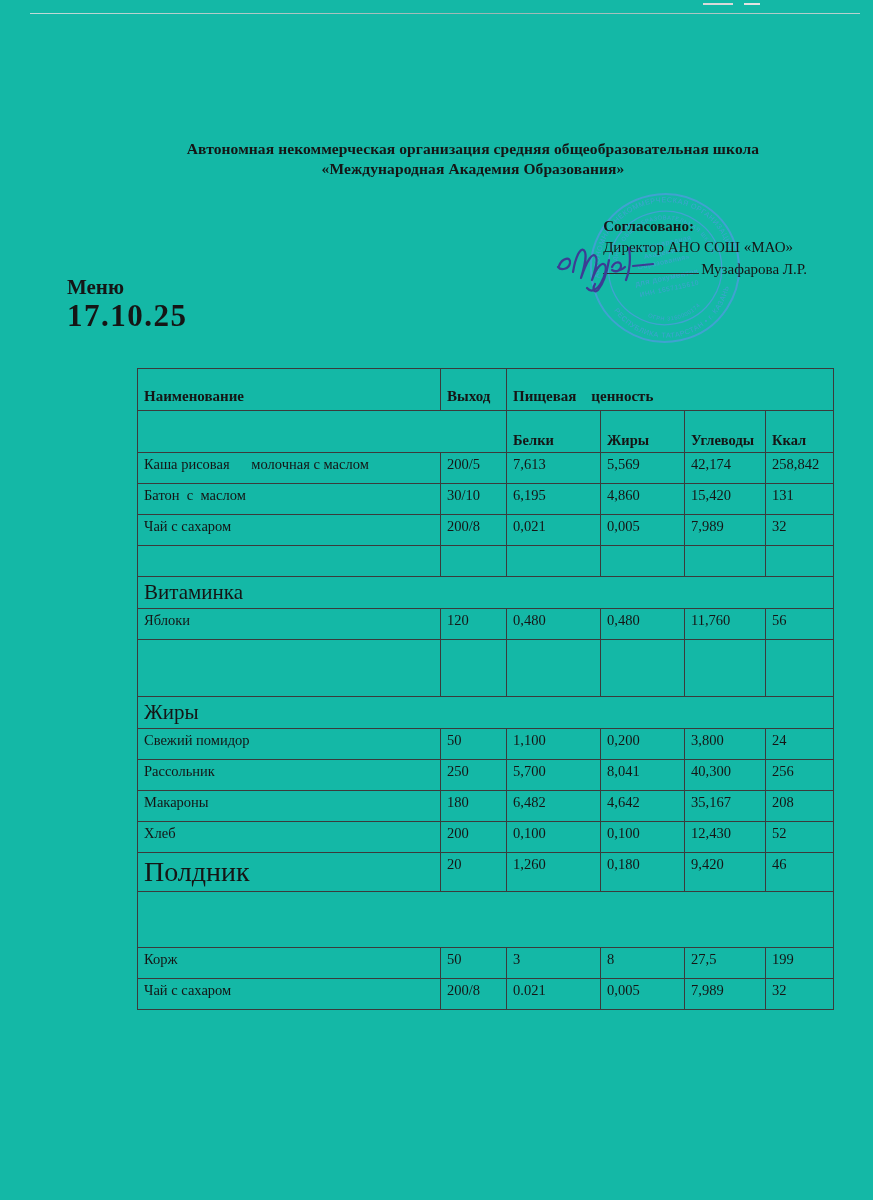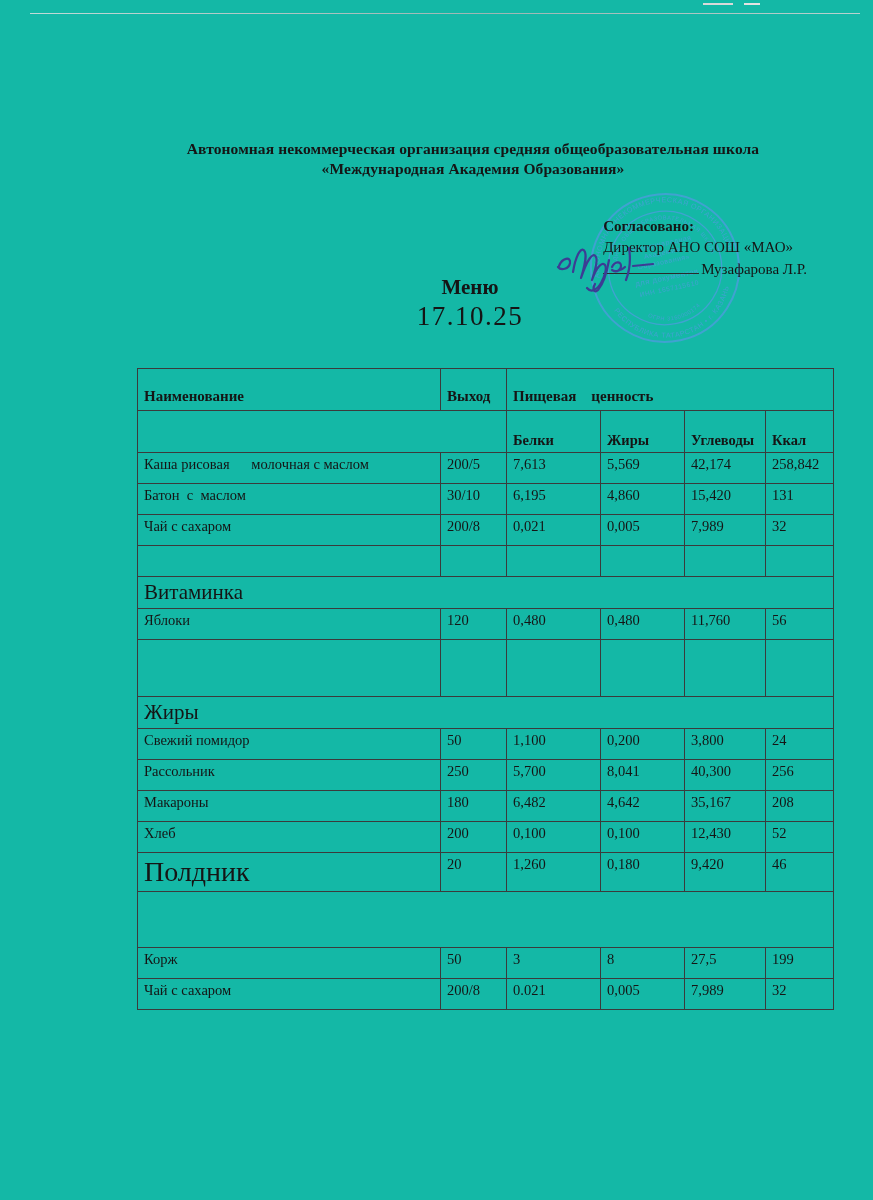--- a/index.html
+++ b/index.html
@@ -29,23 +29,23 @@
 
   
   .stamp{position:absolute;left:586px;top:189px;width:158px;height:158px;
     transform:rotate(-12deg);opacity:.9}
   .stamp-stroke{stroke:var(--stamp-color,#45a0d6);fill:none}
   .stamp-text{fill:var(--stamp-color,#45a0d6);font-family:"Liberation Sans",sans-serif;letter-spacing:.6px}
   .signature{position:absolute;left:549px;top:236px;width:145px;height:58px}
   .ink{stroke:var(--ink-color,#3c3c94);fill:none;stroke-width:2.2;stroke-linecap:round;stroke-linejoin:round}
 
   
-  .menu-block{position:absolute;top:275px;left:67px;width:806px;text-align:center}
+  .menu-block{position:absolute;top:275px;left:67px;width:806px;text-align:left}
   .menu-title{font-weight:bold;font-size:21px;line-height:25px}
-  .menu-date{font-weight:normal;font-size:27px;line-height:32px;letter-spacing:1.5px}
+  .menu-date{font-weight:bold;font-size:31px;line-height:32px;letter-spacing:1.5px}
 
   
   .menu-table{position:absolute;top:368px;left:137px;width:696px;
     border-collapse:collapse;table-layout:fixed;font-size:14.5px}
   .menu-table th,.menu-table td{
     border:1.5px solid #3b3b3b;padding:3px 6px;box-sizing:border-box;
     text-align:left;vertical-align:top;font-weight:normal;overflow:hidden}
   tr.hr1 th{height:42px;vertical-align:bottom;font-weight:bold;font-size:15px;padding-bottom:5px}
   th.h-nutrition{white-space:pre}
   tr.hr2 th{height:28px;font-weight:bold;font-size:14.5px;vertical-align:top;padding-top:21px}

